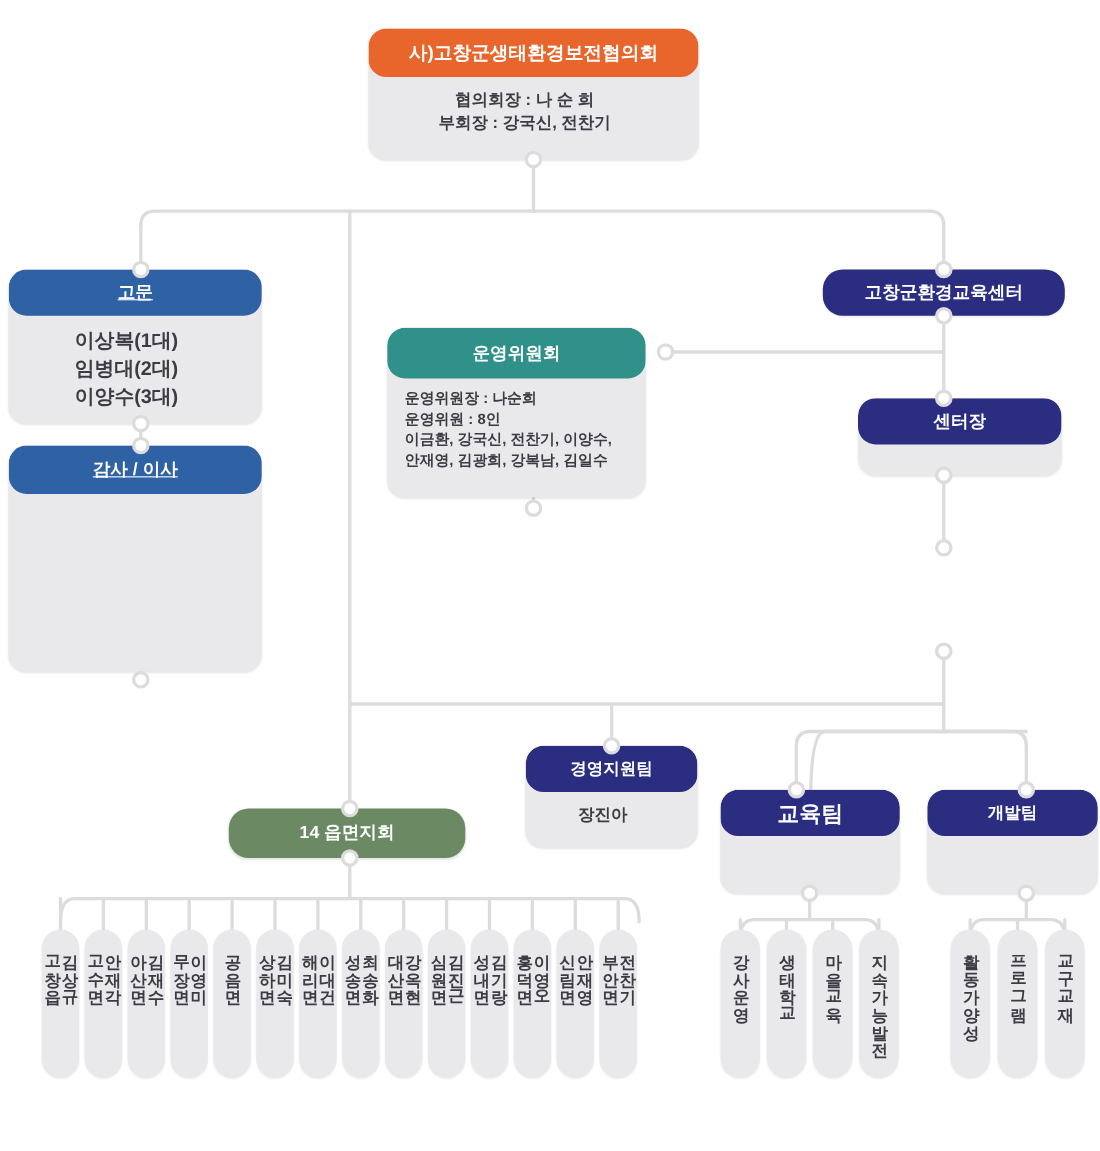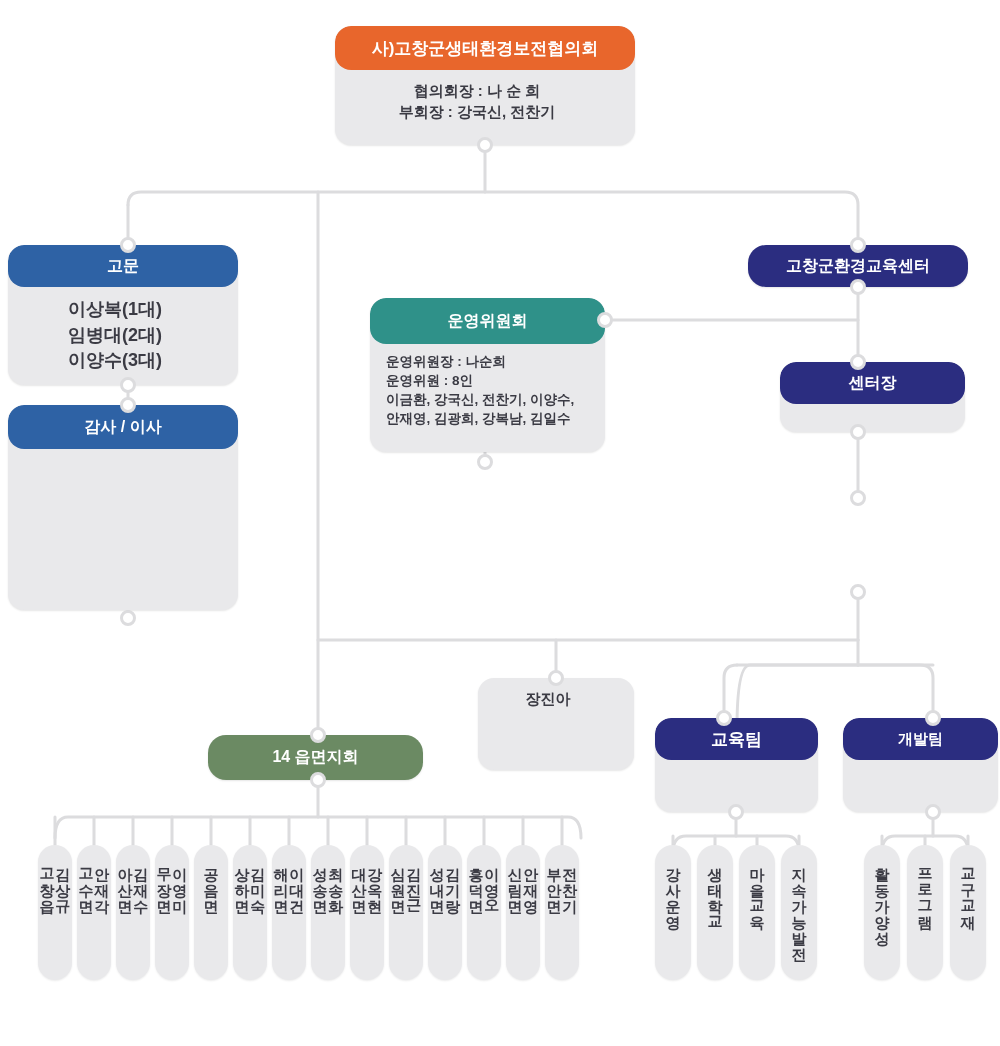--- a/index.html
+++ b/index.html
@@ -33,21 +33,21 @@
     font-weight:bold;
     color:#3b3b44;
     padding:10px 26px 12px 10px;
     line-height:1.42;
     white-space:pre-line;
   }
   .node .body.left{ text-align:left; padding-left:16px; }
 
   
   .c-orange .hdr{ background:#e8662c; }
-  .c-blue   .hdr{ background:#2e62a5; }
+  .c-blue   .hdr{ background:#2e62a5;text-decoration:underline; }
   .c-navy   .hdr{ background:#2b2d80; }
   .c-teal   .hdr{ background:#2f9189; }
 
   
   .pill{
     position:absolute;
     border-radius:18px;
     display:flex; align-items:center; justify-content:center;
     font-weight:bold; color:#fff; text-align:center;
     box-shadow:0 1px 2px rgba(0,0,0,.10);
@@ -171,21 +171,21 @@
 이양수(3대)</div>
   </div>
   <div class="dot" style="left:128px; top:385px;"></div>
 
   <div class="dot" style="left:128px; top:405px;"></div>
   <div class="node c-blue" style="left:8px; top:405px; width:230px; height:205px;">
     <div class="hdr" style="height:44px; font-size:16px;">감사 / 이사</div>
   </div>
   <div class="dot" style="left:128px; top:618px;"></div>
 
-  <div class="node c-teal" style="left:370px; top:298px; width:235px; height:154px;">
+  <div class="node c-teal" style="left:352px; top:298px; width:235px; height:154px;">
     <div class="hdr" style="height:46px; font-size:16px;">운영위원회</div>
     <div class="body left" style="font-size:13.5px; line-height:1.42; padding-top:8px;">운영위원장 : 나순희
 운영위원 : 8인
 이금환, 강국신, 전찬기, 이양수,
 안재영, 김광희, 강복남, 김일수</div>
   </div>
   <div class="dot" style="left:605px; top:320px;"></div>
   <div class="dot" style="left:485px; top:462px;"></div>
 
   <div class="dot" style="left:858px; top:245px;"></div>
@@ -197,26 +197,27 @@
     <div class="hdr" style="height:42px; font-size:16px;">센터장</div>
     <div class="body" style="font-size:15px; padding:2px;"></div>
   </div>
   <div class="dot" style="left:858px; top:432px;"></div>
 
   <div class="dot" style="left:858px; top:498px;"></div>
   <div class="dot" style="left:858px; top:592px;"></div>
 
   <div class="dot" style="left:556px; top:678px;"></div>
   <div class="node c-navy" style="left:478px; top:678px; width:156px; height:92px;">
+    <div class="hdr" style="height:42px; font-size:15px;">경영지원팀</div>
     <div class="body" style="font-size:15px;">장진아</div>
   </div>
 
   <div class="dot" style="left:724px; top:718px;"></div>
   <div class="node c-navy" style="left:655px; top:718px; width:163px; height:94px;">
-    <div class="hdr" style="height:42px; font-size:17px;">교육팀</div>
+    <div class="hdr" style="height:42px; font-size:20px;">교육팀</div>
     <div class="body" style="font-size:14px;"></div>
   </div>
   <div class="dot" style="left:736px; top:812px;"></div>
 
   <div class="dot" style="left:933px; top:718px;"></div>
   <div class="node c-navy" style="left:843px; top:718px; width:155px; height:94px;">
     <div class="hdr" style="height:42px; font-size:15px;">개발팀</div>
     <div class="body" style="font-size:14px;"></div>
   </div>
   <div class="dot" style="left:933px; top:812px;"></div>

